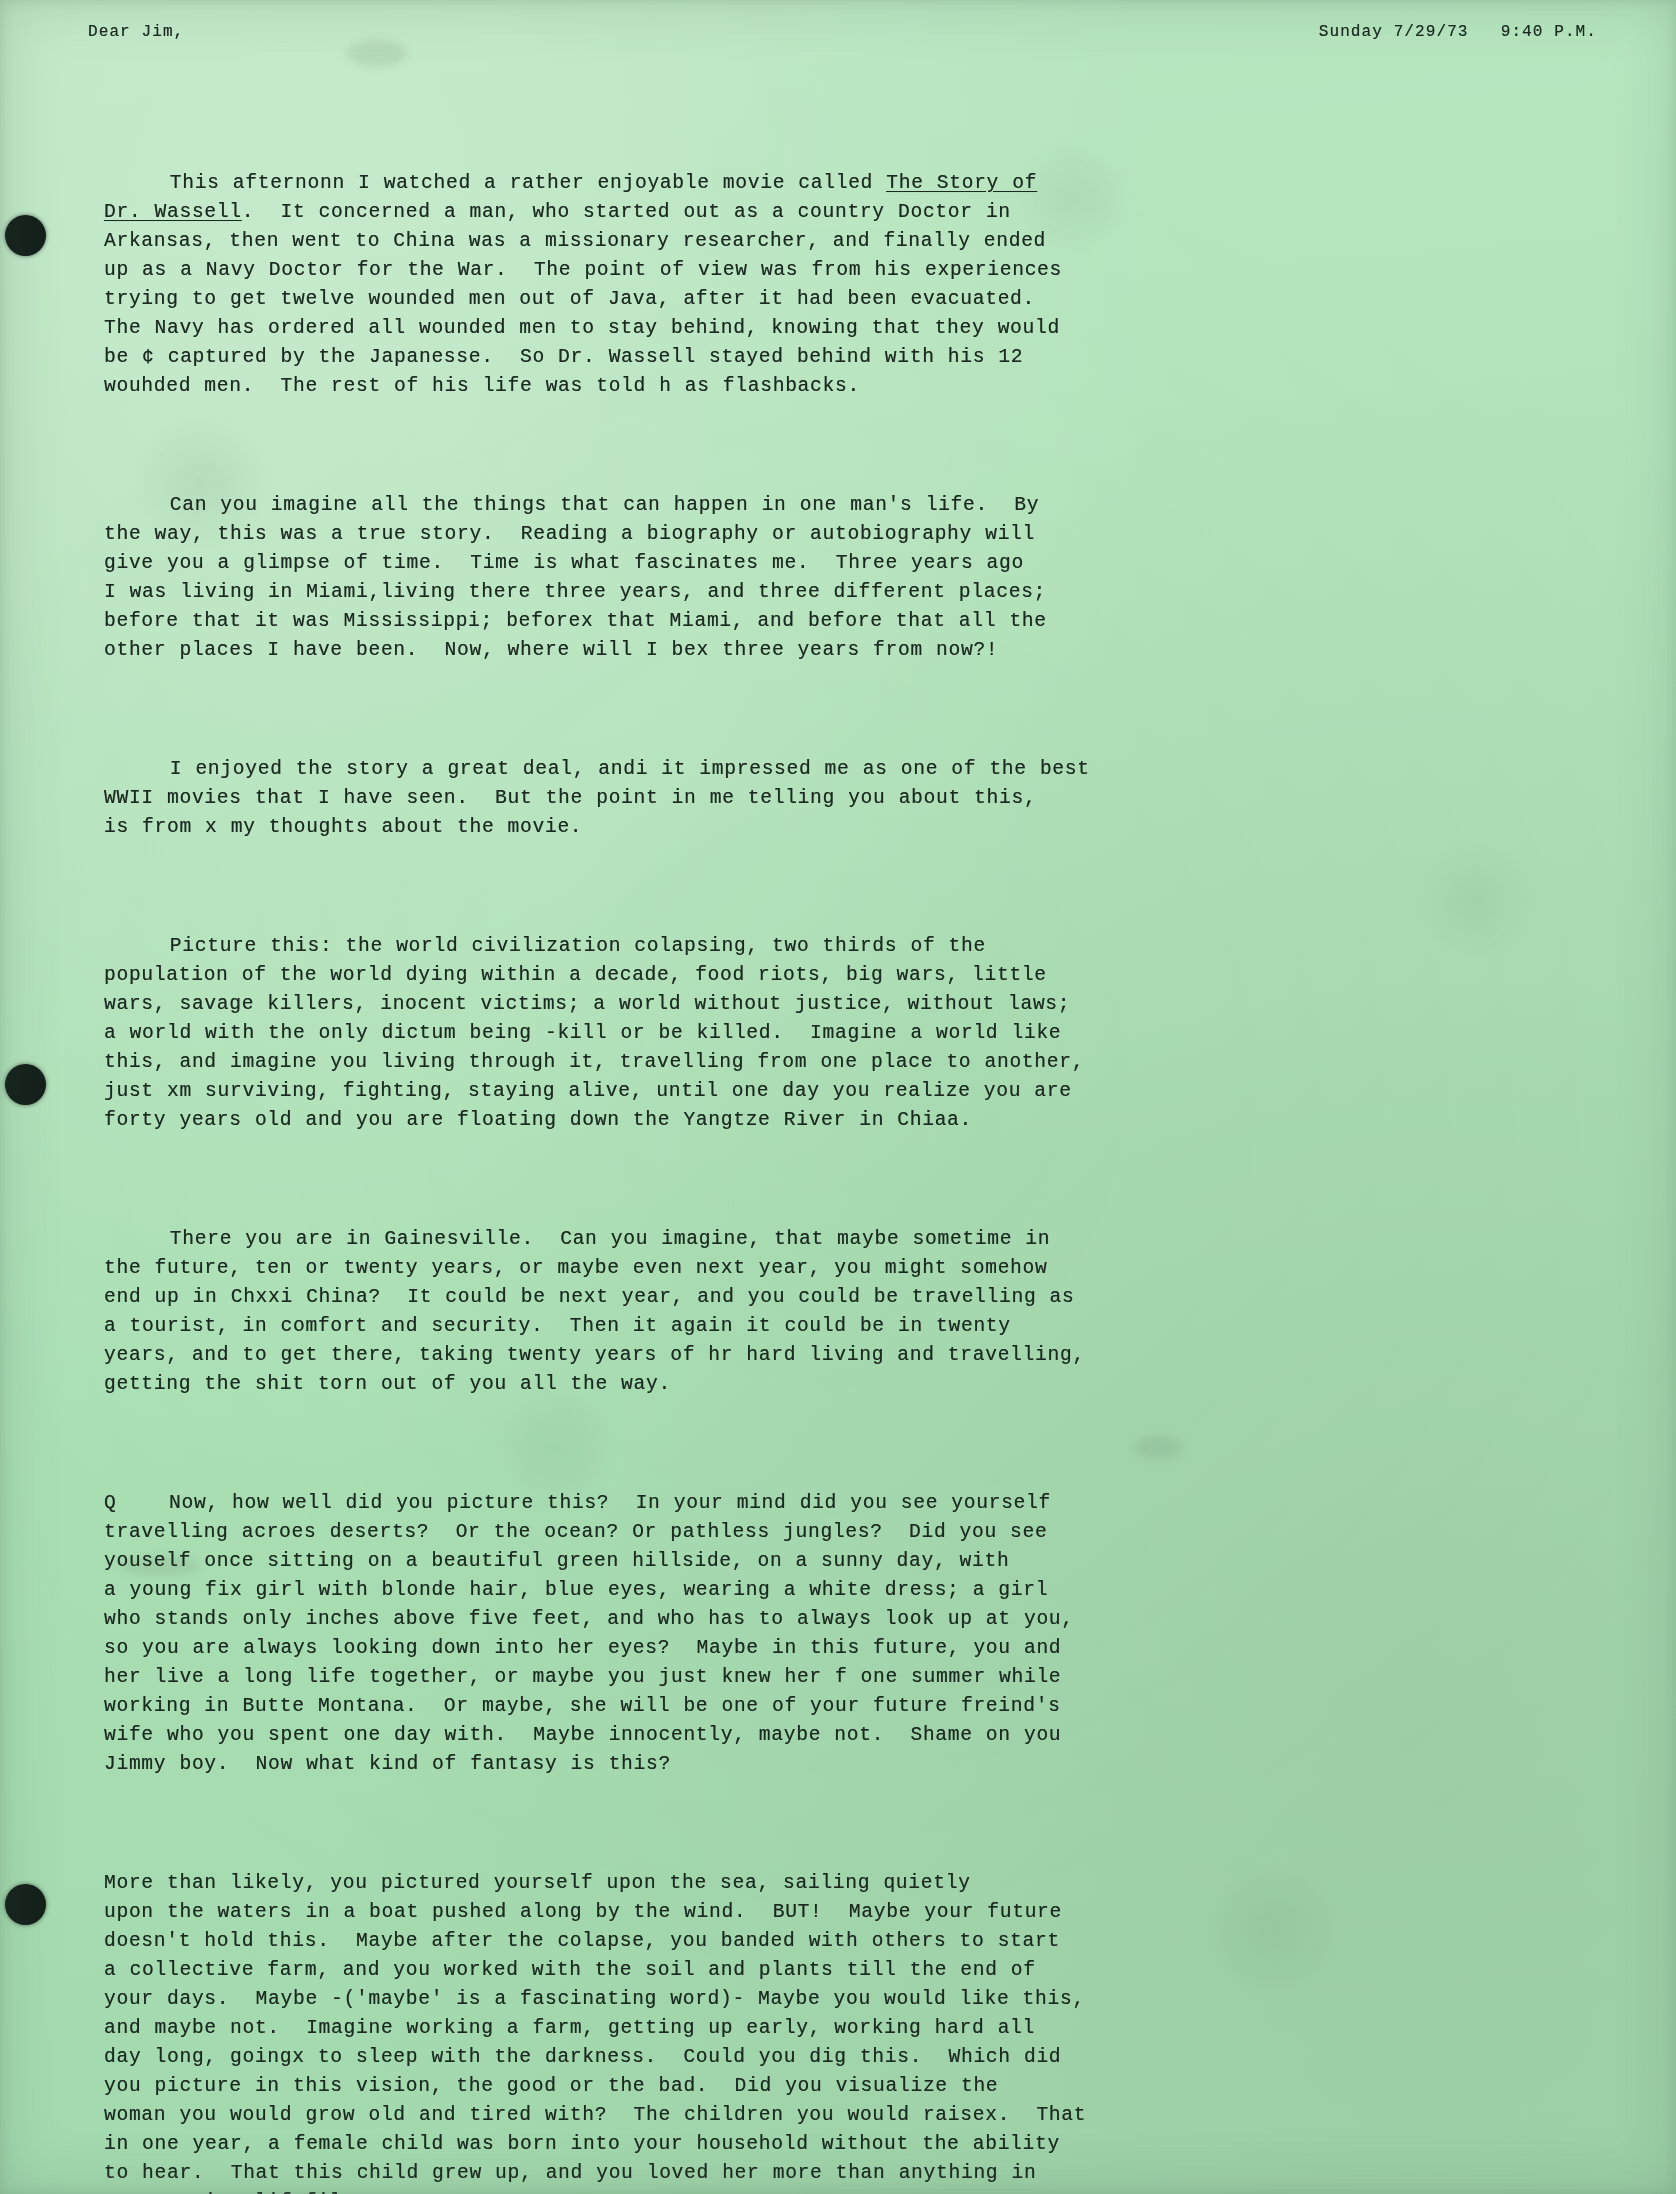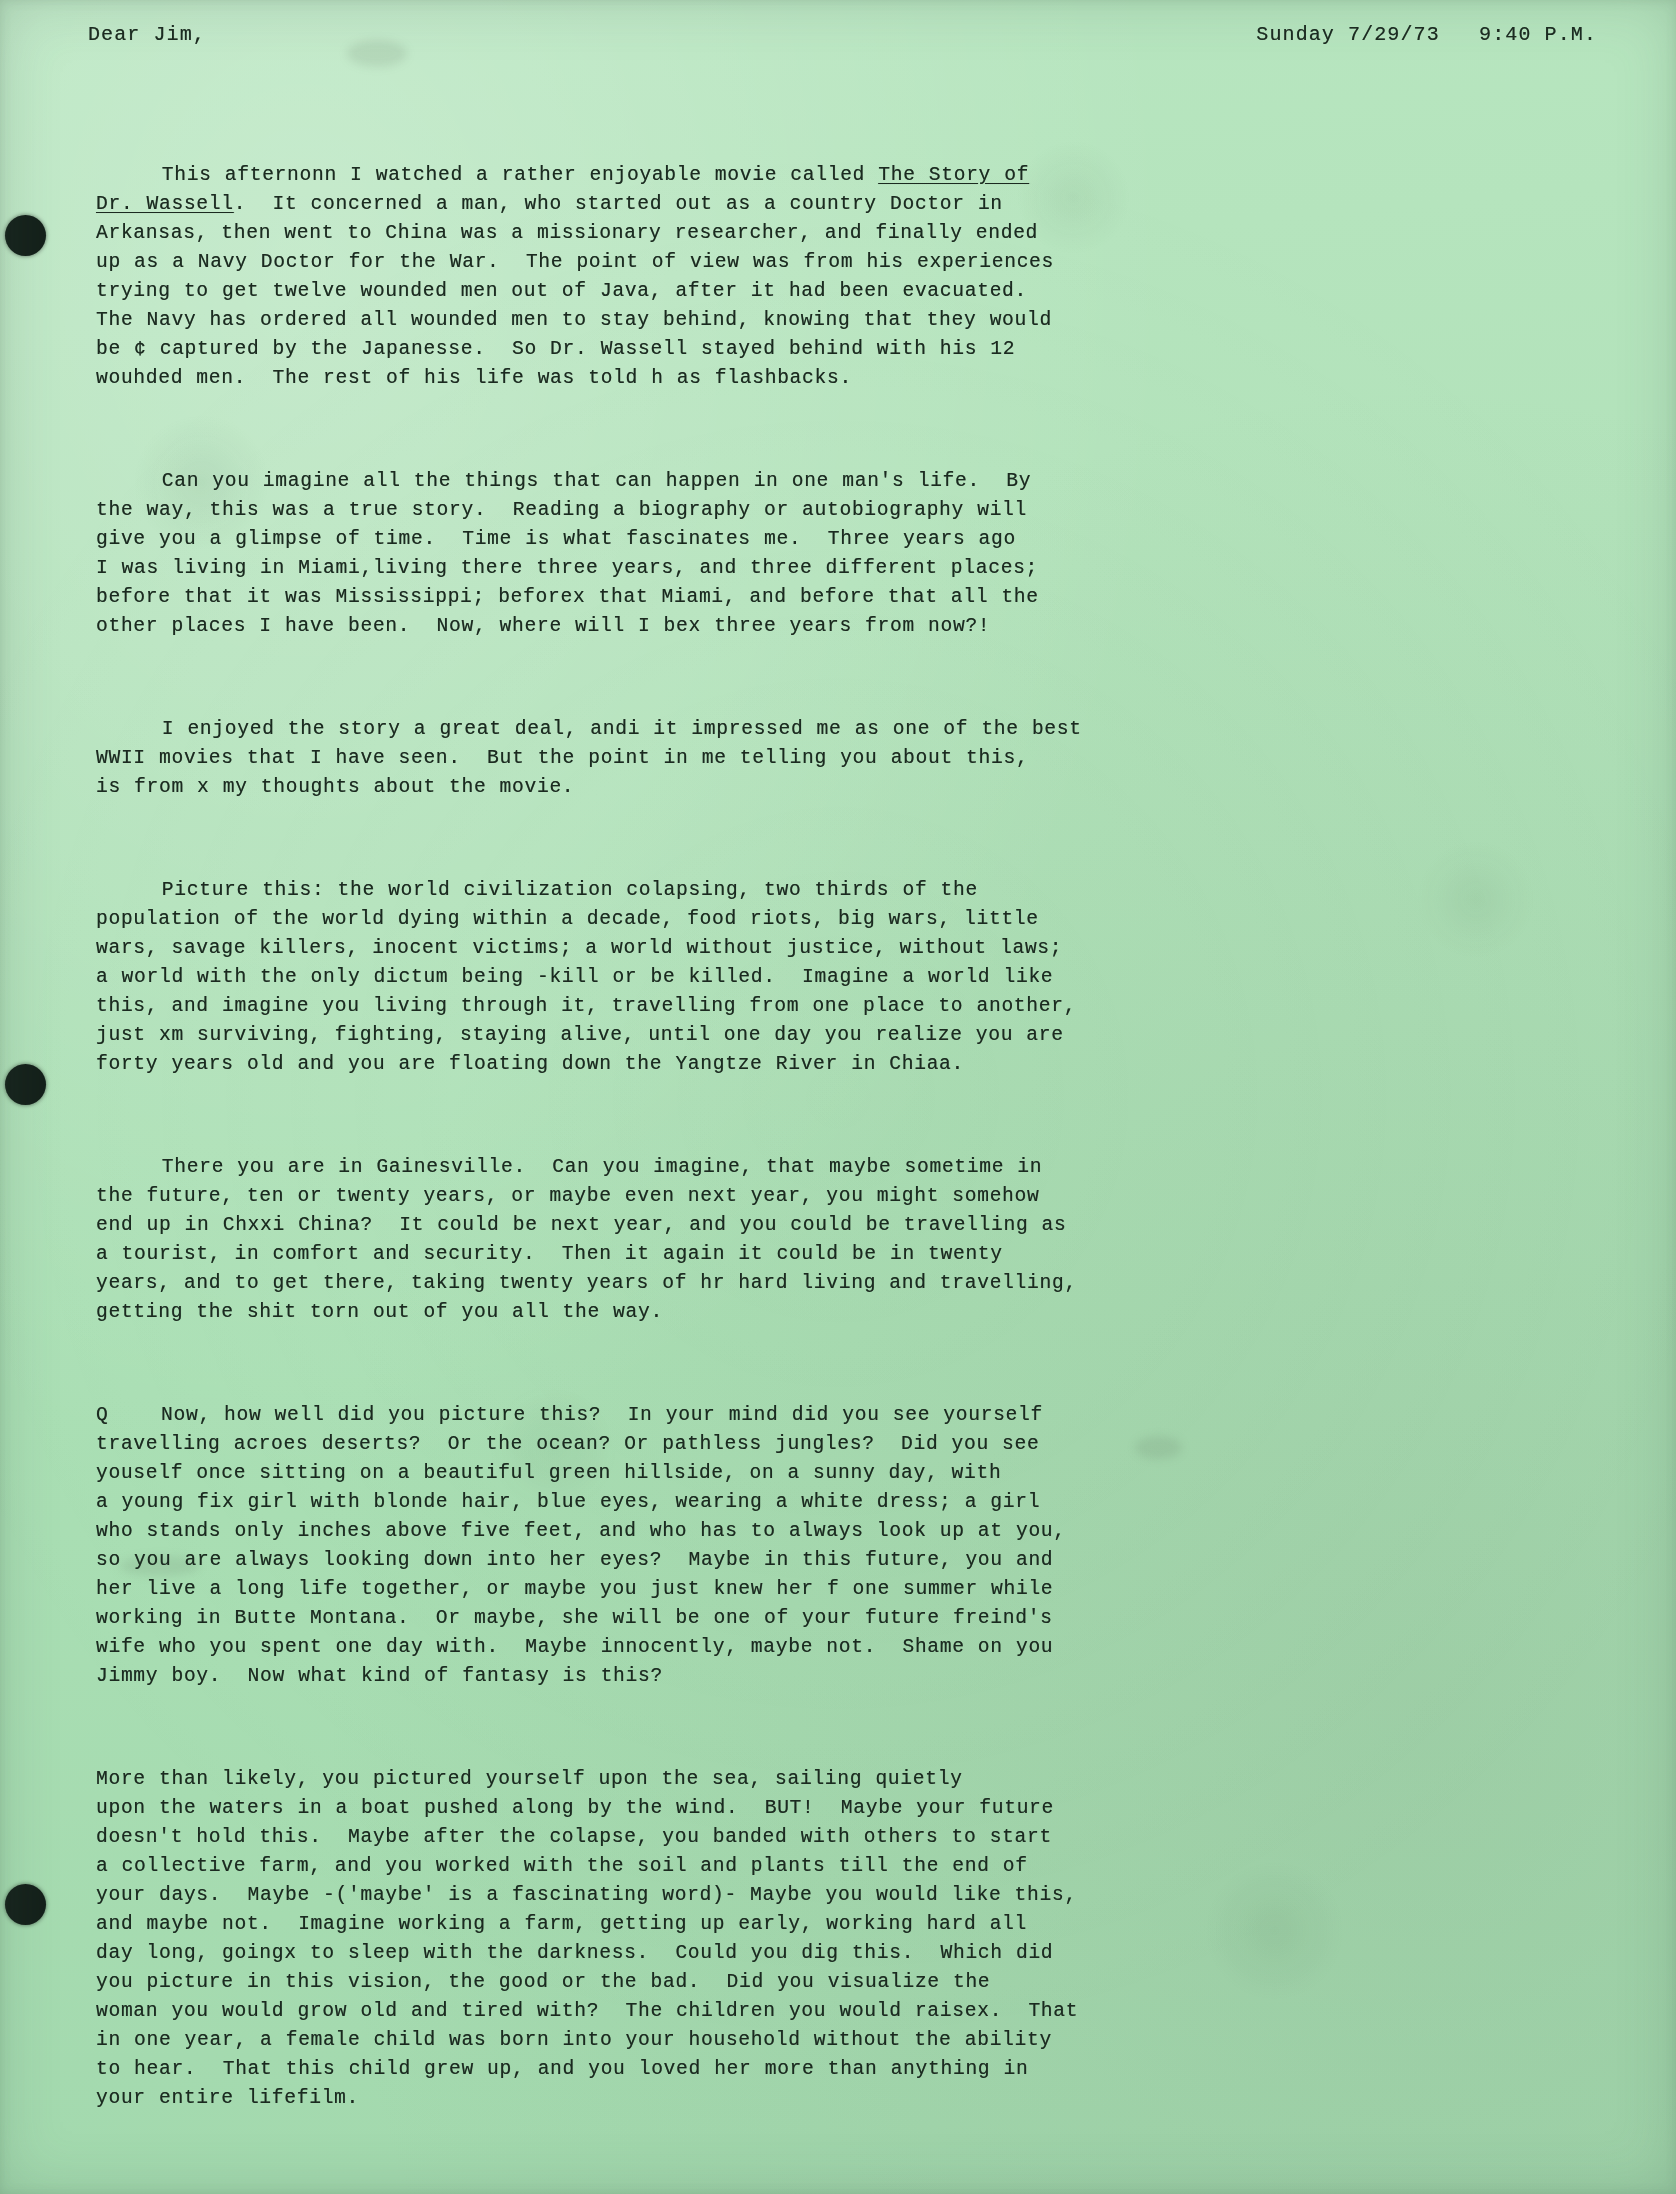--- a/index.html
+++ b/index.html
@@ -63,39 +63,39 @@
   .hole.h3 { top: 1884px; }
 
   .header {
     position: absolute;
     top: 23px;
     left: 88px;
     right: 80px;
     display: flex;
     justify-content: space-between;
     align-items: baseline;
-    font-size: 20px;
+    font-size: 16px;
     letter-spacing: 1.1px;
   }
   .salutation { white-space: pre; }
   .dateline { white-space: pre; }
 
   .body-text {
     position: absolute;
     top: 95px;
     left: 88px;
     width: 1529px;
     font-size: 19.6px;
     line-height: 29px;
     letter-spacing: 0.7px;
     white-space: pre-wrap;
     word-spacing: 0.7px;
   }
   .para {
-    margin: 8px;
+    margin: 16px;
     white-space: pre-wrap;
   }
   .u { text-decoration: underline; text-underline-offset: 2.7px; }
 
   
   .body-text, .header {
     text-shadow:
       0.2px 0 0 rgba(27,42,32,0.45),
       -0.2px 0.1px 0 rgba(27,42,32,0.22);
   }

